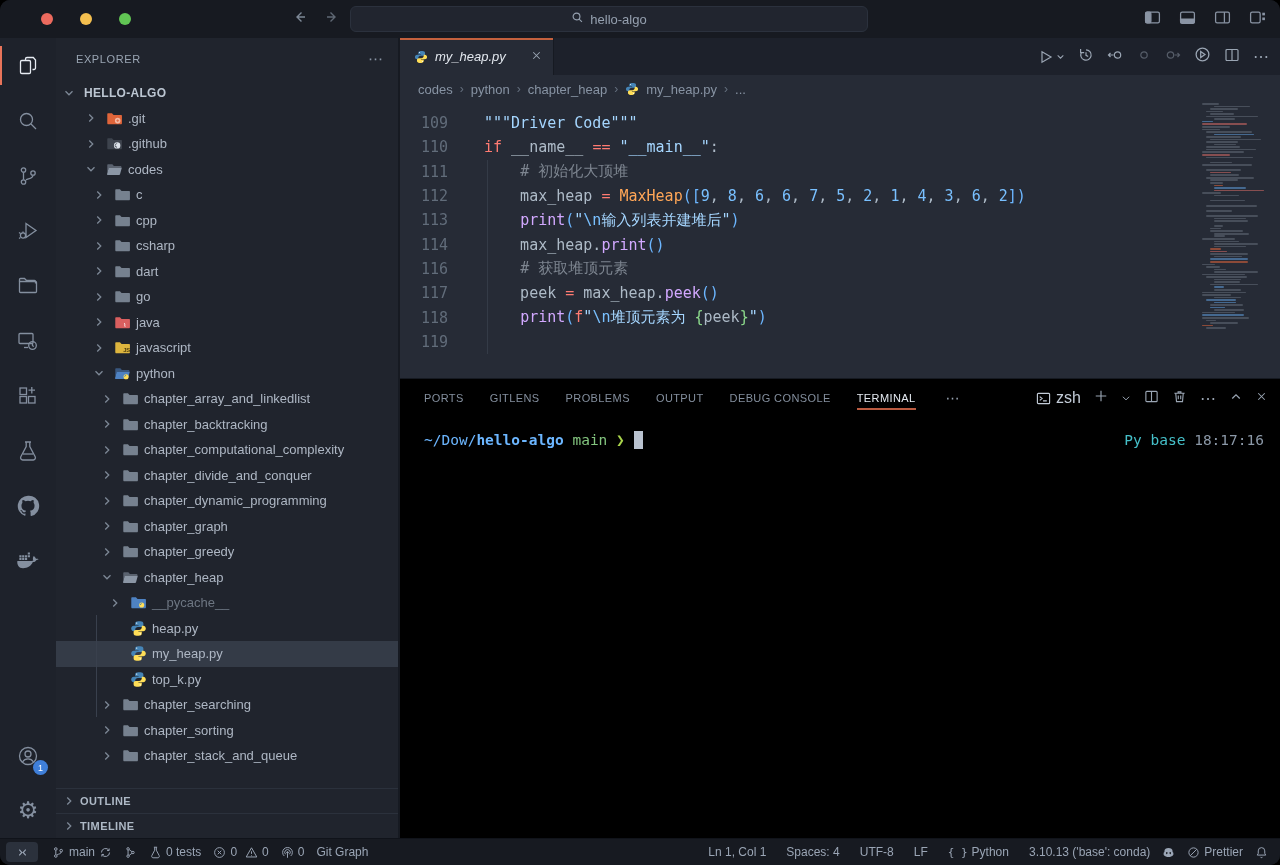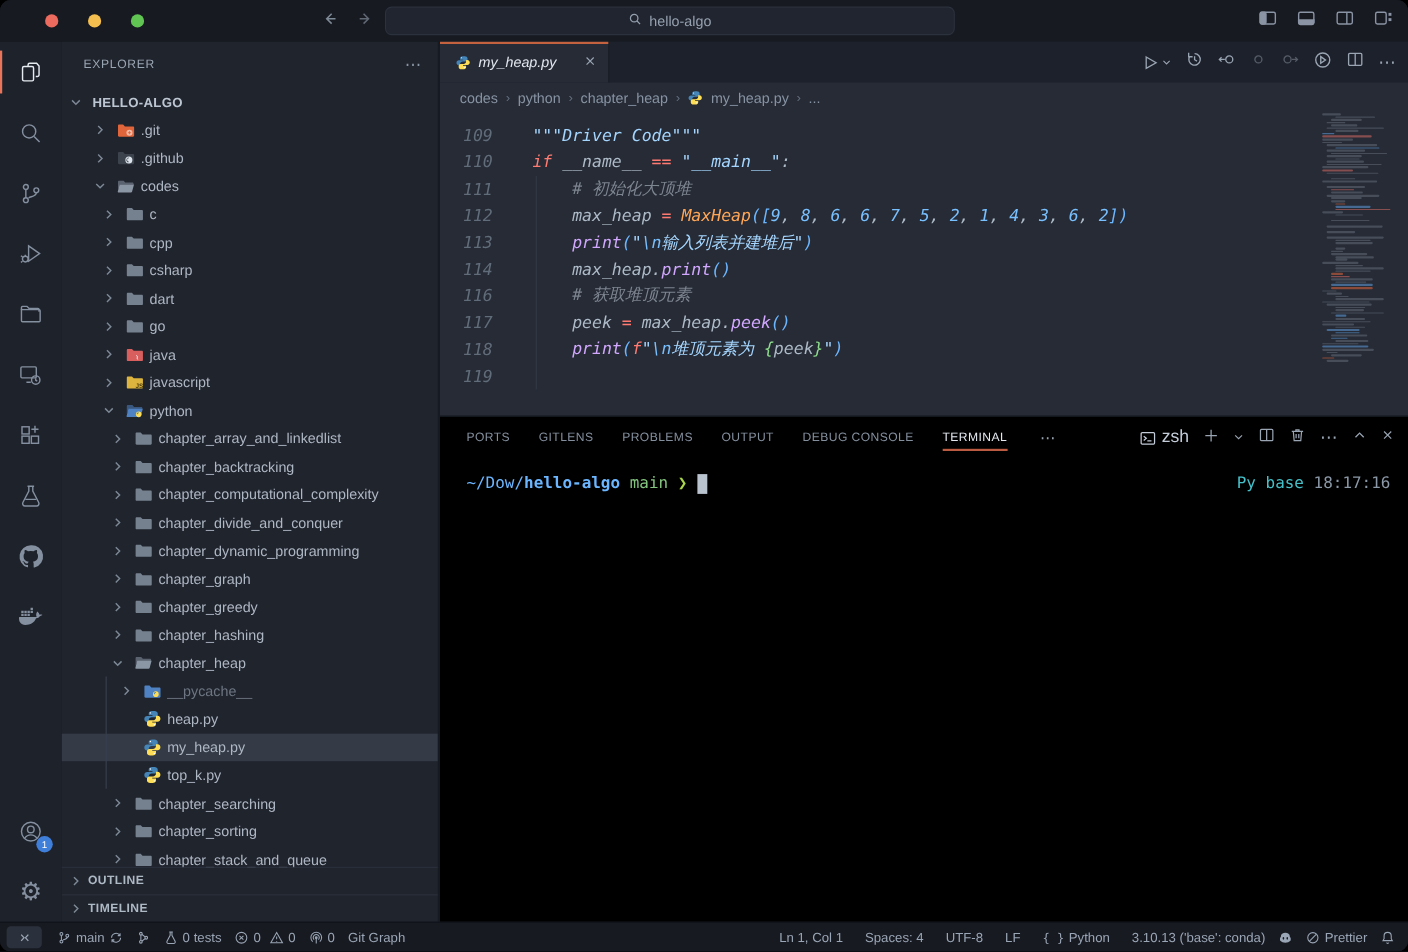--- a/index.html
+++ b/index.html
@@ -47,21 +47,21 @@
   .tab{position:relative;width:154px;background:#262b36;border-right:1px solid #161a22;display:flex;align-items:center;gap:7px;padding:0 10px 0 14px;color:#e3e8ef;font-size:13px;font-style:italic;}
   .tab::before{content:"";position:absolute;top:0;left:0;right:0;height:2px;background:#c4613e;}
   .tab .close{margin-left:auto;color:#9aa5b3;font-style:normal;}
   .editor-actions{position:absolute;right:10px;top:0;height:37px;display:flex;align-items:center;gap:13px;color:#9aa5b3;}
   .editor-actions .dim{opacity:.45;}
   .breadcrumbs{position:absolute;top:37px;left:0;right:0;height:28px;display:flex;align-items:center;gap:7px;padding-left:18px;color:#8793a3;font-size:13px;}
   .bc-sep{color:#646f7e;font-size:12px;}
   .bc-icon svg{width:14px;height:14px;display:block;}
 
   .codearea{position:absolute;top:65px;left:0;right:0;height:275px;overflow:hidden;font-family:"DejaVu Sans Mono",monospace;font-size:15px;}
-  .code-lines{padding-top:8px;font-style:italic;}
+  .code-lines{padding-top:8px;}
   .code-line{height:24.3px;display:flex;align-items:center;white-space:pre;}
   .ln{width:48px;text-align:right;color:#616c7a;flex:0 0 48px;}
   .lt{padding-left:36px;}
   .tok-kw{color:#ff7b72}.tok-str{color:#a5d6ff}.tok-esc{color:#79c0ff}.tok-fn{color:#d2a8ff}
   .tok-cls{color:#ffa657}.tok-num{color:#79c0ff}.tok-cmt{color:#7d8590}.tok-fg{color:#adbac7}
   .tok-br{color:#6cb6ff}.tok-brg{color:#8ddb8c}
   .indent-guide{position:absolute;left:87px;top:57px;height:194px;width:1px;background:#343b47;}
 
   .minimap{position:absolute;top:62px;right:8px;width:70px;height:235px;}
   .mm-line{height:2.55px;display:flex;gap:2px;}
@@ -473,33 +473,20 @@
             <svg viewBox="0 0 16 16" fill="none" stroke="#7d8896" stroke-width="1.5">
               <path d="M6 4l4 4-4 4"></path>
             </svg>
           </span>
           <span class="t-icon">
             <svg viewBox="0 0 16 16">
               <path d="M1.5 3h4.1l1.5 1.6h7c.5 0 .9.4.9.9v7c0 .5-.4.9-.9.9h-12c-.5 0-.9-.4-.9-.9V3.9c0-.5.4-.9.9-.9z" fill="#76818f"></path>
             </svg>
           </span>
           <span class="t-label">chapter_greedy</span>
-        </div>
-        <div class="tree-row" style="padding-left: 44px;">
-          <span class="t-chev">
-            <svg viewBox="0 0 16 16" fill="none" stroke="#7d8896" stroke-width="1.5">
-              <path d="M6 4l4 4-4 4"></path>
-            </svg>
-          </span>
-          <span class="t-icon">
-            <svg viewBox="0 0 16 16">
-              <path d="M1.5 3h4.1l1.5 1.6h7c.5 0 .9.4.9.9v7c0 .5-.4.9-.9.9h-12c-.5 0-.9-.4-.9-.9V3.9c0-.5.4-.9.9-.9z" fill="#76818f"></path>
-            </svg>
-          </span>
-          <span class="t-label">chapter_hashing</span>
         </div>
         <div class="tree-row" style="padding-left: 44px;">
           <span class="t-chev">
             <svg viewBox="0 0 16 16" fill="none" stroke="#7d8896" stroke-width="1.5">
               <path d="M4 6l4 4 4-4"></path>
             </svg>
           </span>
           <span class="t-icon">
             <svg viewBox="0 0 16 16">
               <path d="M1.2 4c0-.5.4-.9.9-.9H6l1.4 1.5h6.2c.5 0 .9.4.9.9v.9H2.8L1.2 11z" fill="#8b96a5" opacity=".55"></path>

